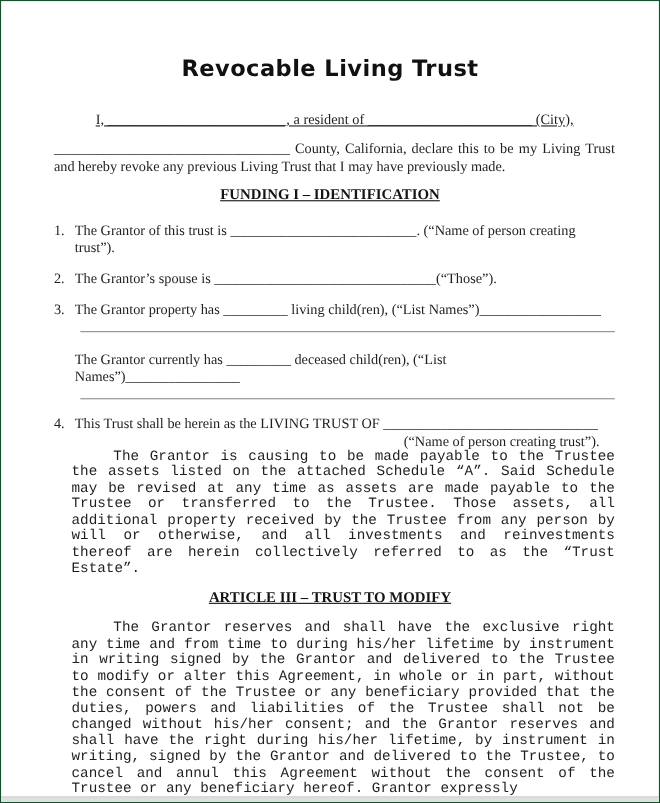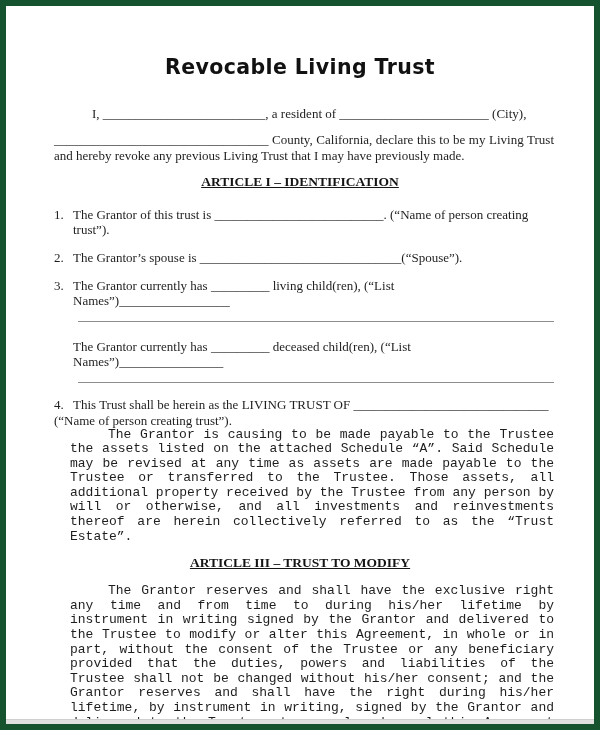--- a/index.html
+++ b/index.html
@@ -1,21 +1,21 @@
 <!DOCTYPE html>
 <html><head>
 <meta charset="utf-8">
 <style>
   html,body{margin:0;padding:0;background:#ffffff;}
   .page{
     position:relative;
     width:600px;height:730px;
     box-sizing:border-box;
     background:#ffffff;
-    border:6px solid #14532d;
+    border:1px solid #14532d;
     font-family:"Liberation Serif","DejaVu Serif",serif;
     font-size:13px;
     color:#1e1e1e;
     overflow:hidden;
   }
   .doc-title{
     font-family:"DejaVu Sans","Liberation Sans",sans-serif;
     font-weight:bold;
     font-size:20.5px;
     letter-spacing:0.4px;
@@ -28,20 +28,21 @@
     text-align:right;
     white-space:nowrap;
   }
   .intro{
     margin:0 40px 0 48px;
     line-height:16.5px;
   }
   .intro.first{
     margin-top:27px;
     text-indent:38px;
+    text-decoration:underline;
   }
   .intro.second{
     margin-top:9px;
     text-align:justify;
   }
   .article-heading{
     font-size:13.5px;
     font-weight:bold;
     text-align:center;
     text-decoration:underline;
@@ -61,21 +62,21 @@
   .item.last{margin-bottom:0;}
   .rule{
     height:1px;
     background:#8d8d8d;
     margin-left:72px;
     margin-right:40px;
   }
   .rule-a{margin-top:3px;margin-bottom:17px;}
   .rule-b{margin-top:11px;margin-bottom:14px;}
   .caption-row{
-    text-align:left;
+    text-align:right;
     margin:1px 54px 0 16px;
     line-height:15px;
     padding-left:32px;
   }
   .body-para{
     margin:0 40px 0 64px;
     text-align:justify;
     text-indent:38px;
     line-height:14.6px;
     font-family:Liberation Mono, monospace;
@@ -93,35 +94,35 @@
 
 <div class="page">
 
   <h1 class="doc-title">Revocable Living Trust</h1>
 
 
   <p class="intro first">I, _________________________, a resident of _______________________ (City),</p>
 
   <p class="intro second">_________________________________ County, California, declare this to be my Living Trust and hereby revoke any previous Living Trust that I may have previously made.</p>
 
-  <h2 class="article-heading h-a1">ARTICLE I – IDENTIFICATION</h2>
+  <h2 class="article-heading h-a1">FUNDING I – IDENTIFICATION</h2>
 
   <div class="item">
     <span class="num">1.</span>
     <span class="itext">The Grantor of this trust is __________________________. (“Name of person creating trust”).</span>
   </div>
 
   <div class="item">
     <span class="num">2.</span>
-    <span class="itext">The Grantor’s spouse is _______________________________(“Spouse”).</span>
+    <span class="itext">The Grantor’s spouse is _______________________________(“Those”).</span>
   </div>
 
   <div class="item">
     <span class="num">3.</span>
-    <span class="itext">The Grantor currently has _________ living child(ren), (“List Names”)_________________</span>
+    <span class="itext">The Grantor property has _________ living child(ren), (“List Names”)_________________</span>
   </div>
 
   <div class="rule rule-a"></div>
 
   <div class="item">
     <span class="num"></span>
     <span class="itext">The Grantor currently has _________ deceased child(ren), (“List Names”)________________</span>
   </div>
 
   <div class="rule rule-b"></div>

